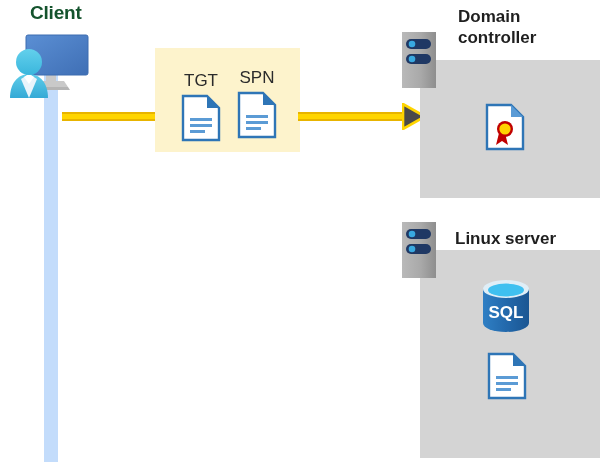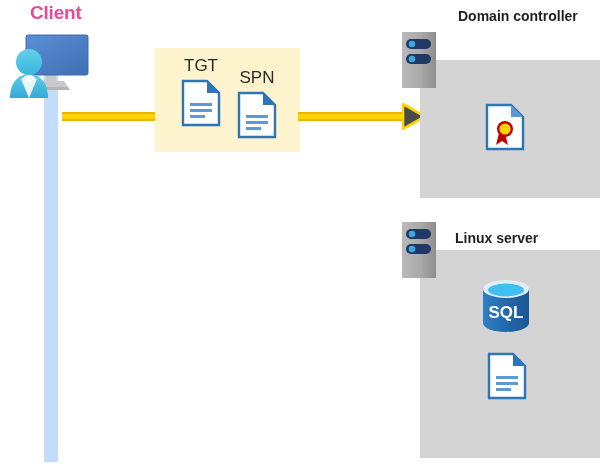--- a/index.html
+++ b/index.html
@@ -17,38 +17,38 @@
     background: #ffffff;
     overflow: hidden;
   }
   .abs { position: absolute; }
 
   
   #client-label {
     left: 30px; top: 2px;
     font-size: 19px;
     font-weight: bold;
-    color: #ec4899;
+    color: #14532d;
     letter-spacing: -0.2px;
   }
   #client-lifeline {
     left: 44px; top: 70px;
     width: 14px; height: 392px;
     background: #c3dcfb;
   }
   #client-icon { left: 6px; top: 26px; width: 86px; height: 72px; }
 
   
   #msg-box {
     left: 155px; top: 48px;
     width: 145px; height: 104px;
     background: #fdf3cc;
   }
   .msg-col { position: absolute; text-align: center; width: 56px; }
-  #tgt-col { left: 18px; top: 8px; }
+  #tgt-col { left: 18px; top: 23px; }
   #spn-col { left: 74px; top: 8px; margin-top: 12px; }
   .msg-title {
     font-size: 17px;
     color: #2b2b2b;
     margin-bottom: 3px;
     font-family: "Liberation Sans", sans-serif;
   }
   .msg-doc { width: 40px; height: 48px; margin: 0 auto; }
 
   
@@ -70,21 +70,21 @@
   
   .panel-bg { background: #d4d4d4; }
   #dc-panel  { left: 420px; top: 60px;  width: 180px; height: 138px; }
   #lx-panel  { left: 420px; top: 250px; width: 180px; height: 208px; }
 
   .rack { width: 34px; height: 56px; }
   #dc-rack { left: 402px; top: 32px; }
   #lx-rack { left: 402px; top: 222px; }
 
   .panel-title {
-    font-size: 14px;
+    font-size: 17px;
     font-weight: bold;
     color: #1f1f1f;
     line-height: 21px;
   }
   #dc-title { left: 458px; top: 6px; width: 140px; }
   #lx-title { left: 455px; top: 228px; width: 145px; }
 
   #dc-cert { left: 485px; top: 103px; width: 40px; height: 48px; }
   #lx-sql  { left: 480px; top: 278px; width: 52px; height: 56px; }
   #lx-doc  { left: 487px; top: 352px; width: 40px; height: 48px; }

